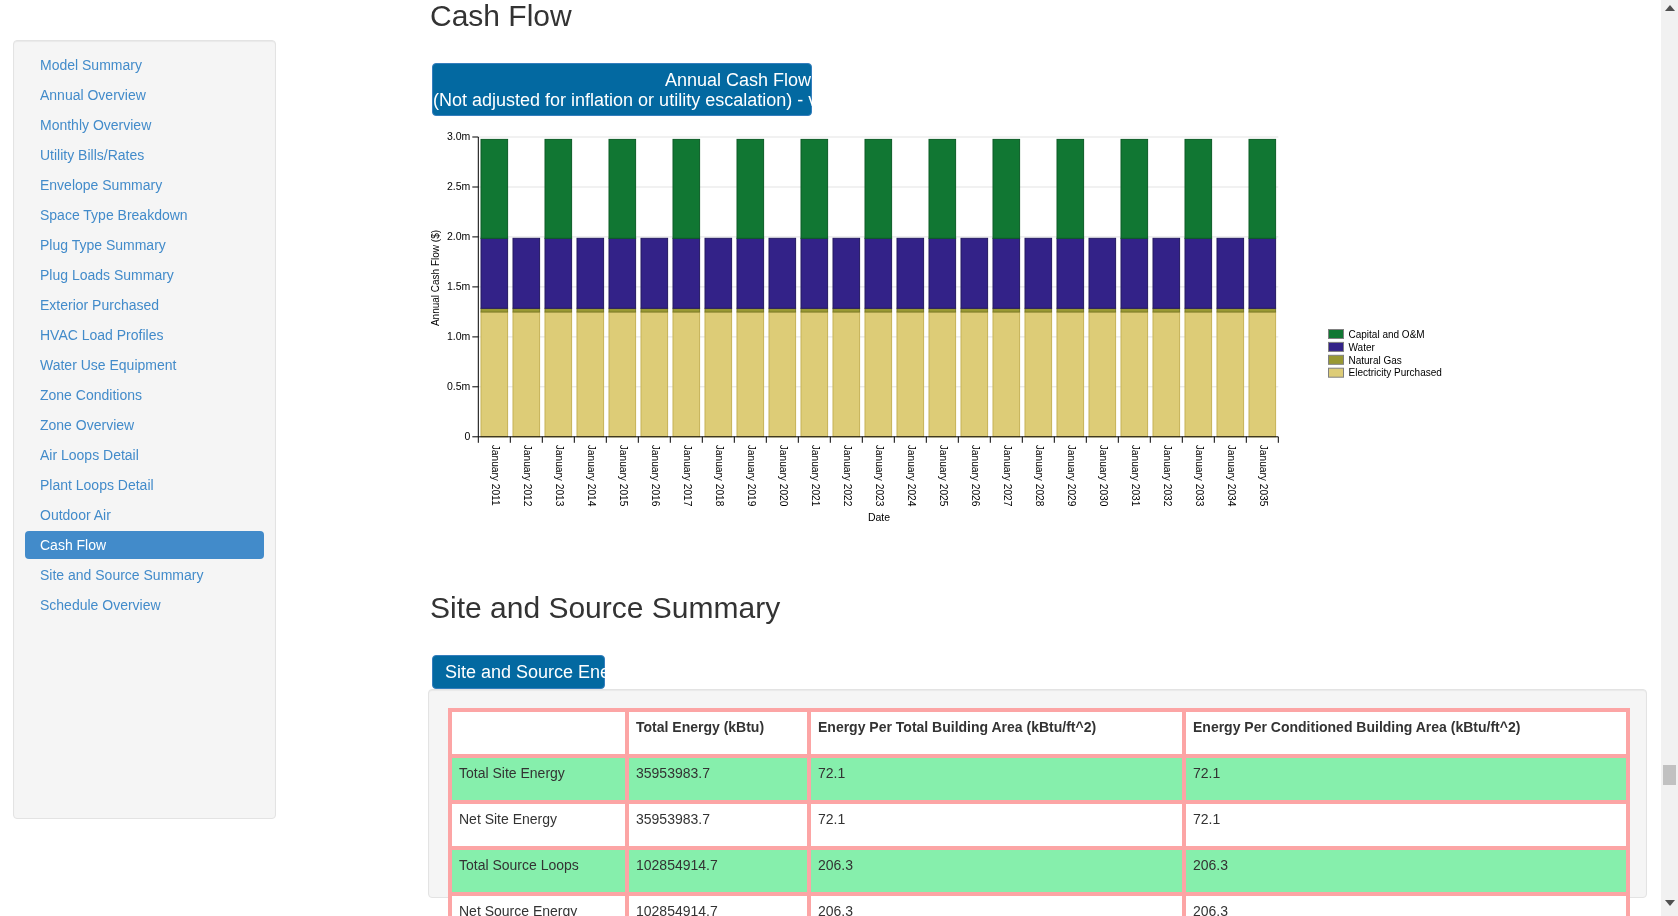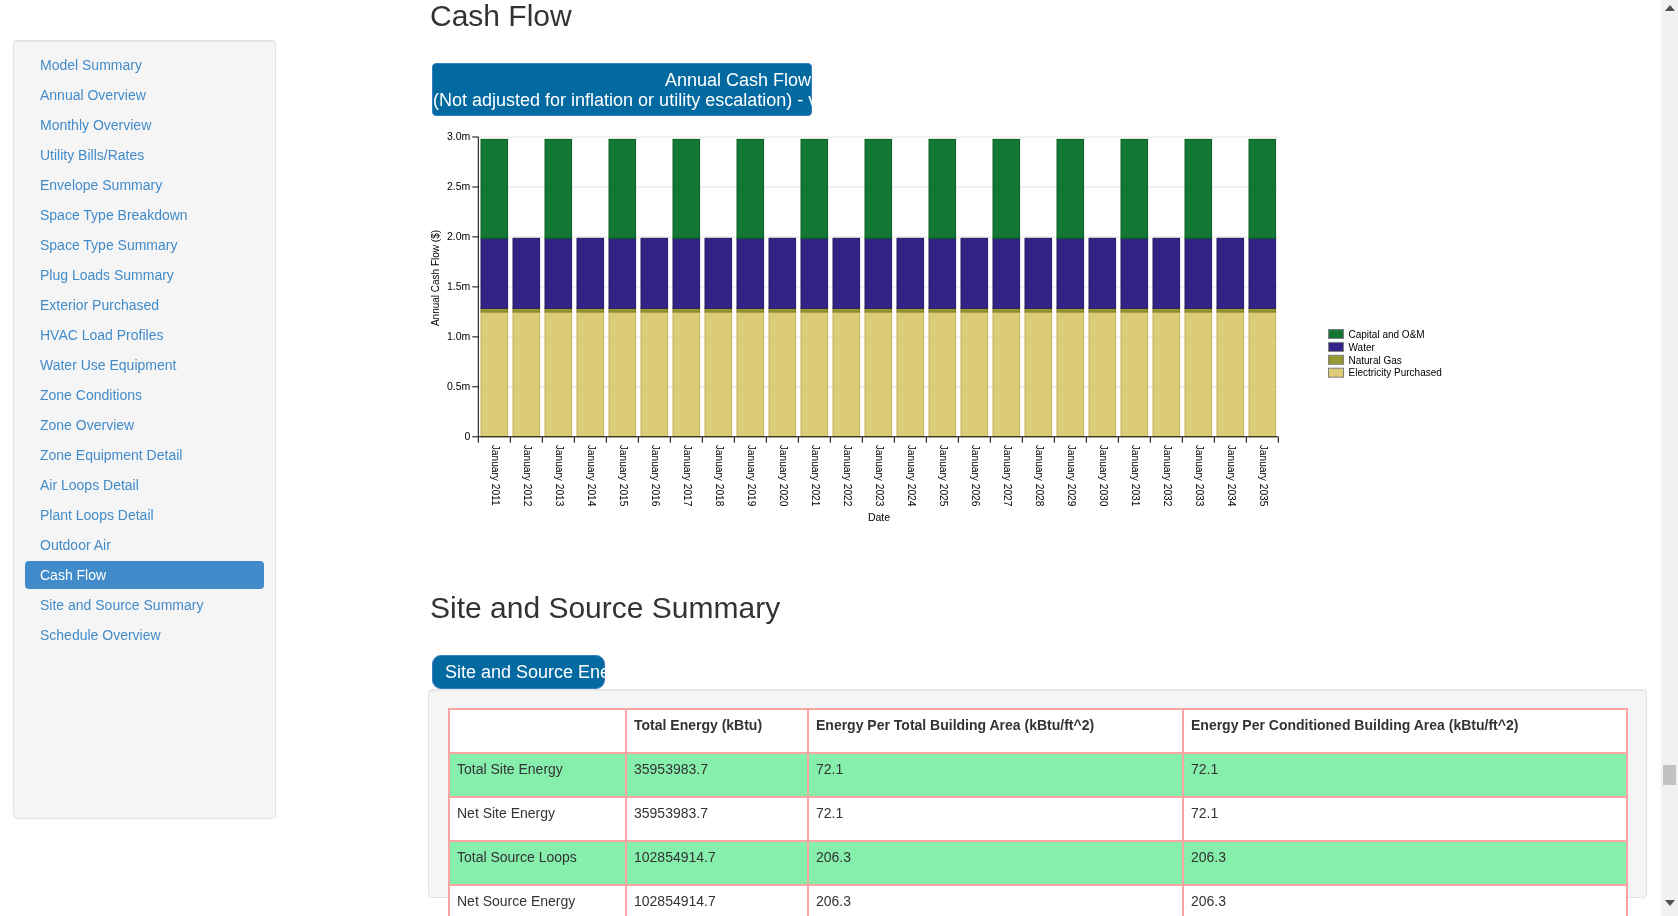--- a/index.html
+++ b/index.html
@@ -8,21 +8,21 @@
 #sidebar { position:absolute; left:13px; top:40px; width:261px; height:777px; background:#f5f5f5; border:1px solid #e3e3e3; border-radius:4px; box-shadow:inset 0 1px 1px rgba(0,0,0,.05); }
 #sidebar ul { list-style:none; margin:9px 11px 0 11px; }
 #sidebar li { height:30px; line-height:30px; }
 #sidebar li a { color:#428bca; font-size:14px; padding-left:15px; display:block; text-decoration:none; }
 #sidebar li.active { background:#428bca; border-radius:4px; height:28px; line-height:28px; margin:1px 0; }
 #sidebar li.active a { color:#fff; }
 h2 { font-size:30px; font-weight:500; color:#333; line-height:1; position:absolute; white-space:nowrap; }
 .btn { position:absolute; box-sizing:border-box; background:#0369a1; border:1px solid #357ebd; border-radius:4px; color:#fff; font-size:18px; line-height:20px; text-align:right; white-space:nowrap; }
 #well { position:absolute; left:428px; top:689px; width:1217px; height:207px; background:#f5f5f5; border:1px solid #e3e3e3; border-radius:4px; box-shadow:inset 0 1px 1px rgba(0,0,0,.05); }
 table { position:absolute; left:448px; top:708px; width:1178px; border-collapse:collapse; table-layout:fixed; font-size:14px; color:#333; background:#fff; }
-td,th { box-sizing:border-box; border:2px solid #fca5a5; padding:5px 5px 17px 7px; height:31px; line-height:20px; text-align:left; font-weight:normal; vertical-align:middle; overflow:hidden; }
+td,th { box-sizing:border-box; border:4px solid #fca5a5; padding:5px 5px 17px 7px; height:31px; line-height:20px; text-align:left; font-weight:normal; vertical-align:middle; overflow:hidden; }
 th { font-weight:bold; }
 tr.odd td { background:#86efac; }
 #sb { position:absolute; right:0; top:0; width:17px; height:916px; background:#f1f1f1; }
 .arr { position:absolute; width:0; height:0; left:3.5px; }
 #thumb { position:absolute; left:2px; top:765px; width:13px; height:20px; background:#c1c1c1; }
 </style>
 </head>
 <body>
 <div id="sidebar">
     <ul>
@@ -38,42 +38,39 @@
 <li>
         <a>Utility Bills/Rates</a>
       </li>
 <li>
         <a>Envelope Summary</a>
       </li>
 <li>
         <a>Space Type Breakdown</a>
       </li>
 <li>
-        <a>Space Type Summary</a>
+        <a>Plug Type Summary</a>
       </li>
 <li>
         <a>Plug Loads Summary</a>
       </li>
 <li>
         <a>Exterior Purchased</a>
       </li>
 <li>
         <a>HVAC Load Profiles</a>
       </li>
 <li>
         <a>Water Use Equipment</a>
       </li>
 <li>
         <a>Zone Conditions</a>
       </li>
 <li>
         <a>Zone Overview</a>
-      </li>
-<li>
-        <a>Zone Equipment Detail</a>
       </li>
 <li>
         <a>Air Loops Detail</a>
       </li>
 <li>
         <a>Plant Loops Detail</a>
       </li>
 <li>
         <a>Outdoor Air</a>
       </li>
@@ -260,21 +257,21 @@
 <text x="928.5" y="212.7" font-size="10" fill="#000">Capital and O&amp;M</text>
 <rect x="908.5" y="217.4" width="15" height="9" fill="#332288" stroke="#808080" stroke-width="1"></rect>
 <text x="928.5" y="225.6" font-size="10" fill="#000">Water</text>
 <rect x="908.5" y="230.3" width="15" height="9" fill="#999933" stroke="#808080" stroke-width="1"></rect>
 <text x="928.5" y="238.5" font-size="10" fill="#000">Natural Gas</text>
 <rect x="908.5" y="243.2" width="15" height="9" fill="#DDCC77" stroke="#808080" stroke-width="1"></rect>
 <text x="928.5" y="251.4" font-size="10" fill="#000">Electricity Purchased</text>
 </svg>
 
 <h2 style="left:430px; top:593px;">Site and Source Summary</h2>
-<div class="btn" style="left:432px; top:655px; width:173px; height:34px; padding:6px 12px;border-radius:9px;">Site and Source Energy</div>
+<div class="btn" style="left:432px; top:655px; width:173px; height:34px; padding:6px 12px;">Site and Source Energy</div>
 <div id="well"></div>
 <table>
 <tbody>
       <tr>
         <th style="width:177px;"></th>
         <th style="width:182px;">Total Energy (kBtu)</th>
         <th style="width:375px;">Energy Per Total Building Area (kBtu/ft^2)</th>
         <th style="width:444px;">Energy Per Conditioned Building Area (kBtu/ft^2)</th>
       </tr>
 <tr class="odd">

